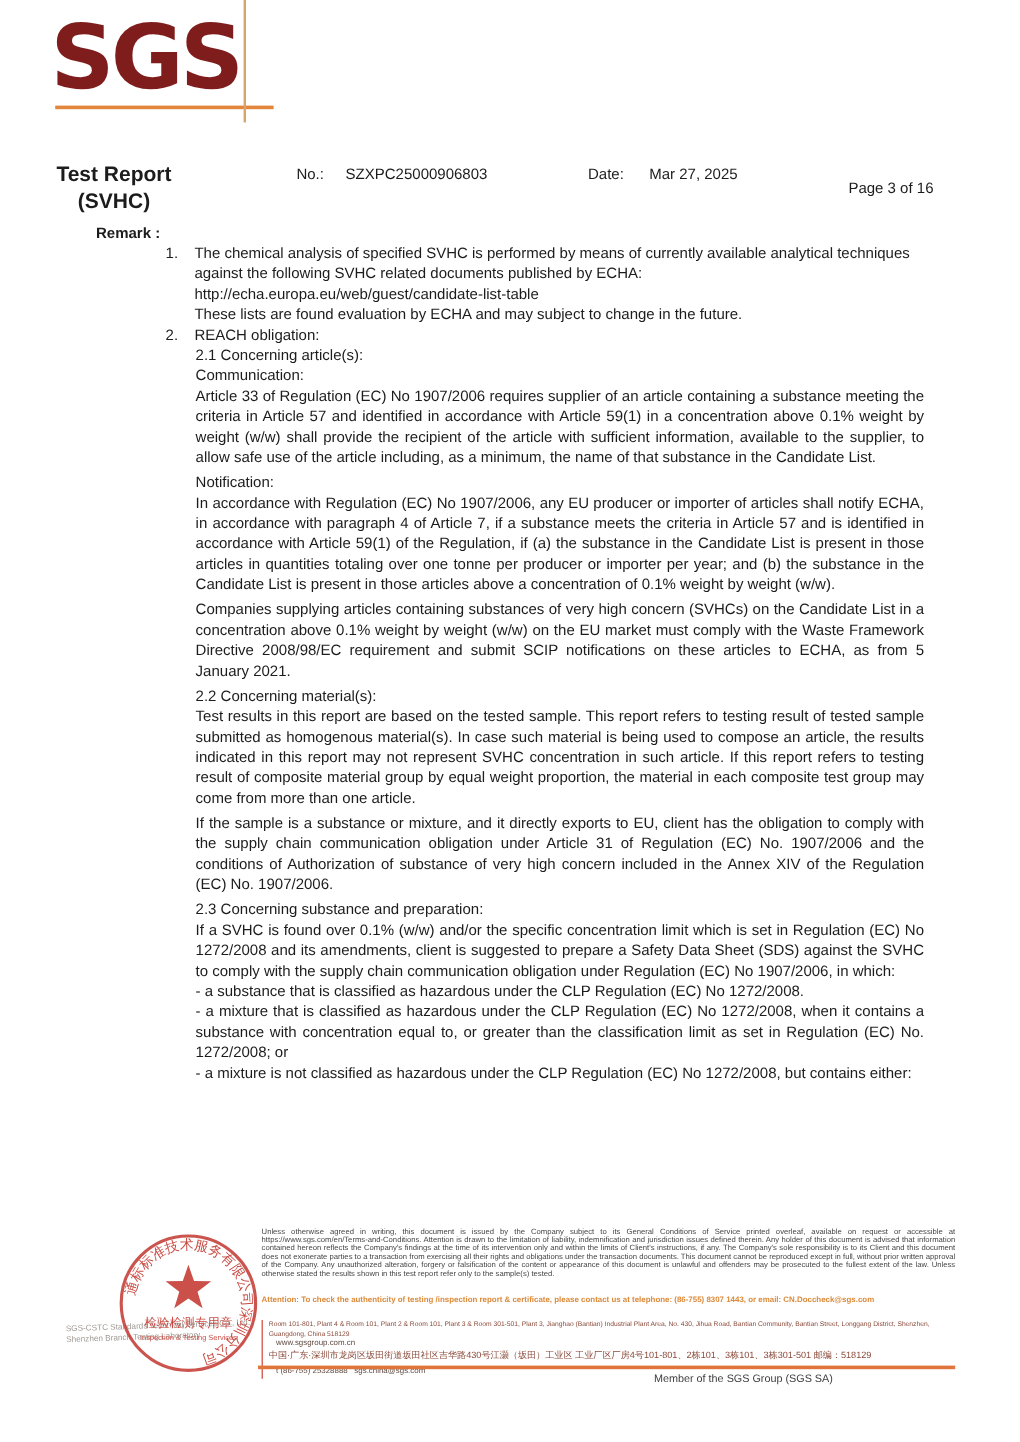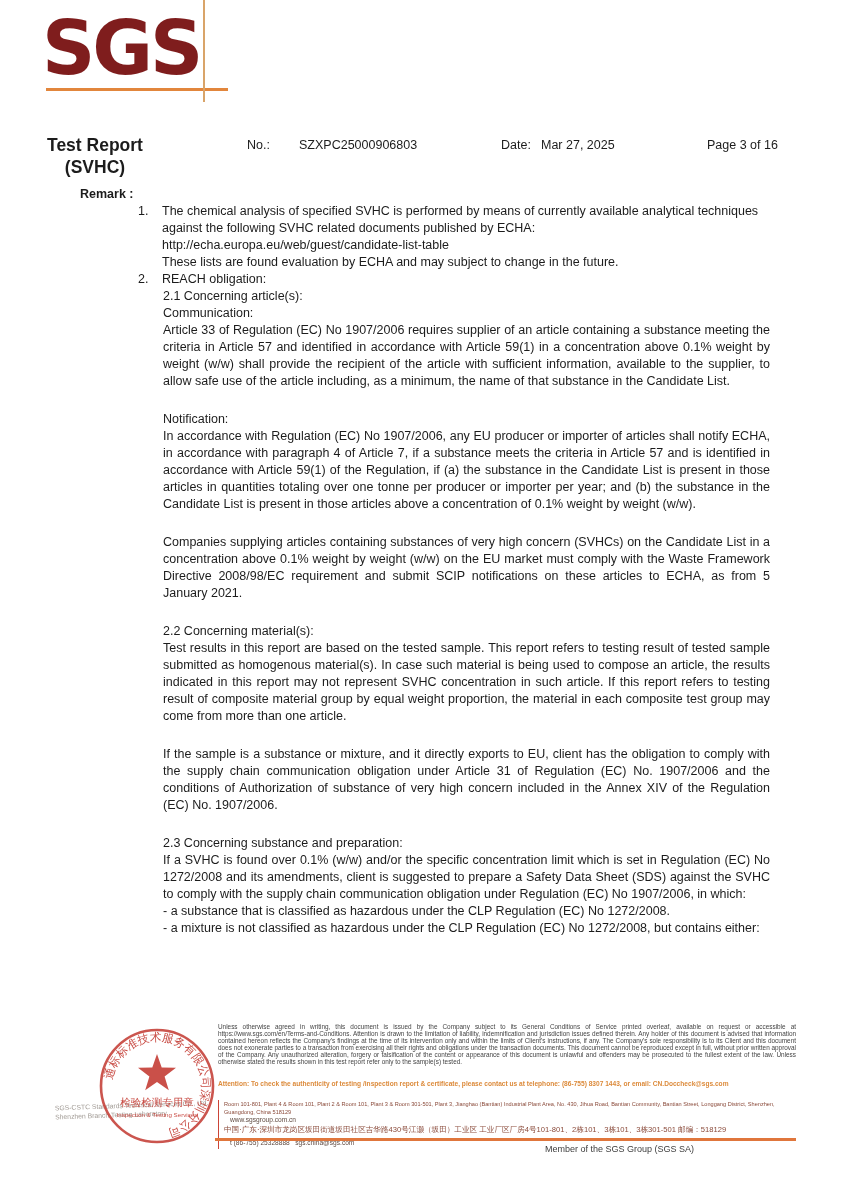--- a/index.html
+++ b/index.html
@@ -15,32 +15,32 @@
   }
   .logo-underline{position:absolute;left:46px;top:88px;width:182px;height:3px;background:#e2863c;}
   .logo-vline{position:absolute;left:203px;top:0;width:2px;height:102px;background:#d9a469;}
   
   .hdr{position:absolute;left:0;top:134px;width:850px;font-size:12.5px;}
   .hdr .title{position:absolute;left:47px;top:0;font-size:17.5px;font-weight:bold;line-height:22px;}
   .hdr .title .t2{text-align:center;}
   .hdr .lbl{font-weight:normal;position:absolute;top:4px;}
   .hdr .val{position:absolute;top:4px;}
   .hdr .no-lbl{left:247px;}
-  .hdr .no-val{left:299px;}
-  .hdr .date-lbl{left:490px;margin-left:11px;}
+  .hdr .no-val{left:288px;}
+  .hdr .date-lbl{left:490px;}
   .hdr .date-val{left:541px;}
-  .hdr .page-info{position:absolute;top:4px;left:707px;}
+  .hdr .page-info{position:absolute;top:16px;left:707px;}
   
   .remark{position:absolute;left:80px;top:186px;width:692px;font-size:12.5px;line-height:17px;}
   .remark-label{font-weight:bold;}
   .li{position:relative;margin-left:82px;width:608px;}
   .li .num{position:absolute;left:-24px;top:0;}
   .sub{margin-left:83px;width:607px;}
   .just{text-align:justify;}
-  .gap{margin-top:21px;}
+  .gap{margin-top:4px;}
   
   .stamp-company{
     position:absolute;left:55px;top:1101px;width:195px;font-size:6.8px;line-height:8.5px;
     color:#a09a94;transform:rotate(-2deg);
   }
   .stamp{position:absolute;left:72px;top:1022px;}
   .legal{
     position:absolute;left:218px;top:1024px;width:578px;
     font-size:6.4px;line-height:6.95px;color:#454545;text-align:justify;
   }
@@ -107,20 +107,21 @@
 
     <div class="sub just gap">Companies supplying articles containing substances of very high concern (SVHCs) on the Candidate List in a concentration above 0.1% weight by weight (w/w) on the EU market must comply with the Waste Framework Directive 2008/98/EC requirement and submit SCIP notifications on these articles to ECHA, as from 5 January 2021.</div>
 
     <div class="sub gap">2.2 Concerning material(s):</div>
     <div class="sub just">Test results in this report are based on the tested sample. This report refers to testing result of tested sample submitted as homogenous material(s). In case such material is being used to compose an article, the results indicated in this report may not represent SVHC concentration in such article. If this report refers to testing result of composite material group by equal weight proportion, the material in each composite test group may come from more than one article.</div>
     <div class="sub just gap">If the sample is a substance or mixture, and it directly exports to EU, client has the obligation to comply with the supply chain communication obligation under Article 31 of Regulation (EC) No. 1907/2006 and the conditions of Authorization of substance of very high concern included in the Annex XIV of the Regulation (EC) No. 1907/2006.</div>
 
     <div class="sub gap">2.3 Concerning substance and preparation:</div>
     <div class="sub just">If a SVHC is found over 0.1% (w/w) and/or the specific concentration limit which is set in Regulation (EC) No 1272/2008 and its amendments, client is suggested to prepare a Safety Data Sheet (SDS) against the SVHC to comply with the supply chain communication obligation under Regulation (EC) No 1907/2006, in which:</div>
     <div class="sub">- a substance that is classified as hazardous under the CLP Regulation (EC) No 1272/2008.</div>
+    <div class="sub just">- a mixture that is classified as hazardous under the CLP Regulation (EC) No 1272/2008, when it contains a substance with concentration equal to, or greater than the classification limit as set in Regulation (EC) No. 1272/2008; or</div>
     <div class="sub just">- a mixture is not classified as hazardous under the CLP Regulation (EC) No 1272/2008, but contains either:</div>
   </div>
 
   <div class="stamp-company">
     <div>SGS-CSTC Standards Technical Services Co., Ltd.</div>
     <div>Shenzhen Branch Testing Laboratory</div>
   </div>
 
   <svg class="stamp" width="170" height="126" viewBox="0 0 170 126">
     <circle cx="85" cy="64" r="56" fill="none" stroke="#c43d35" stroke-width="2.6" opacity="0.88"></circle>

